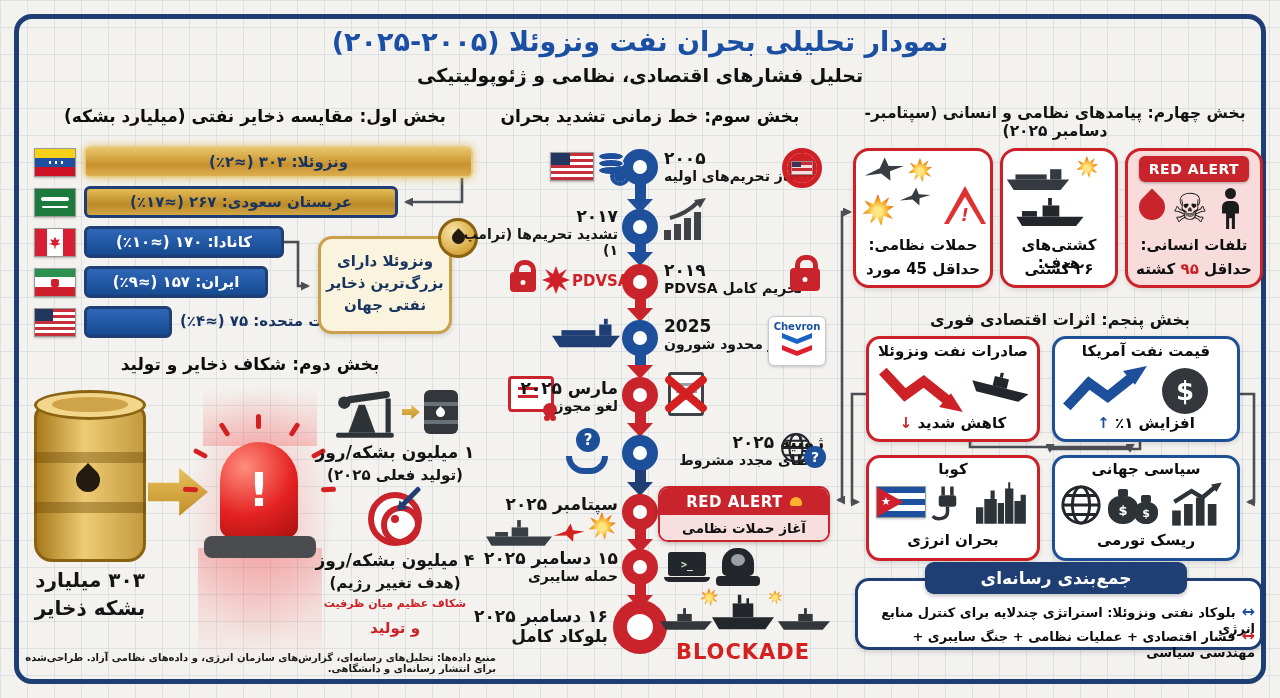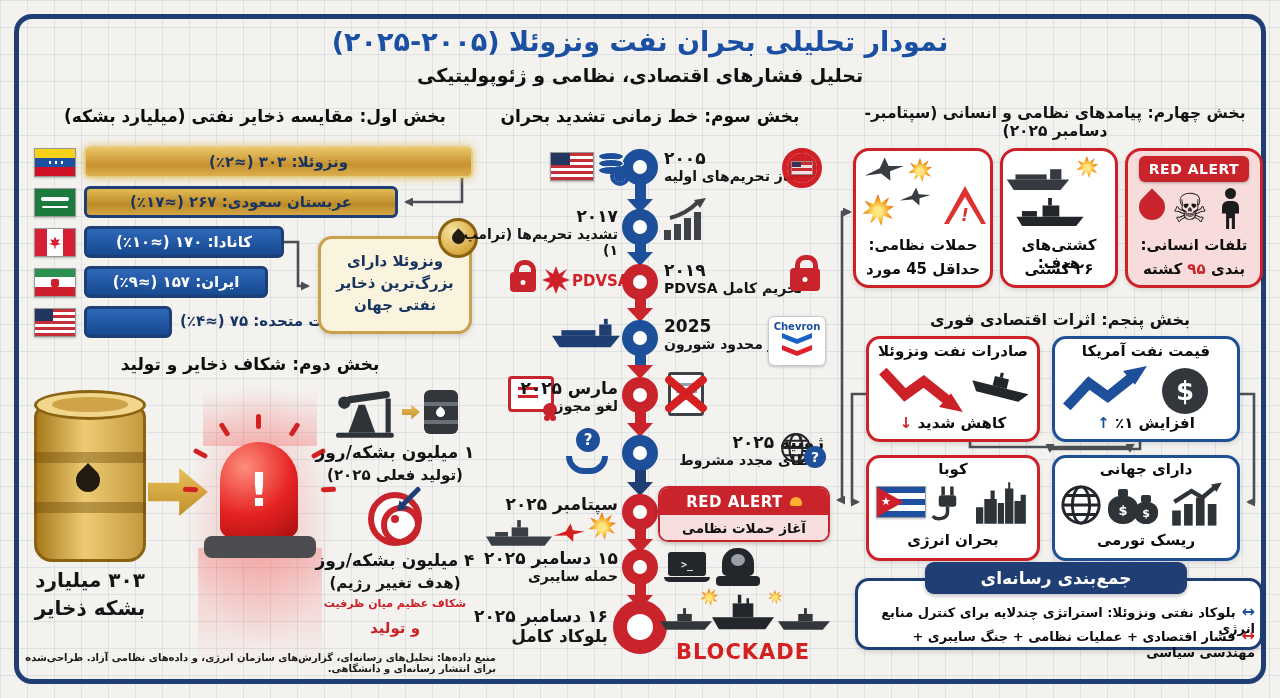--- a/index.html
+++ b/index.html
@@ -189,21 +189,21 @@
   <div class="bar blue rtl" style="left: 84px; top: 266px; width: 184px;">
     <span class="bar-lab-w">ایران: ۱۵۷ (≈۹٪)</span>
     </div>
 
   <div class="flag f-usa" style="left:34px;top:308px;width:42px;height:29px">
       <i></i>
     </div>
   <div class="bar blue" style="left: 84px; top: 306px; width: 88px;"></div>
   <div class="abs rtl bar-lab-navy" style="left:180px;top:312px;width:210px;text-align:left">ایالات متحده: ۷۵ (≈۴٪)</div>
 
-  <div class="callout rtl ctr" style="left:318px;top:236px;width:154px;height:98px">
+  <div class="callout rtl ctr" style="left:318px;top:236px;width:134px;height:98px">
     <div>ونزوئلا دارای</div>
     <div>بزرگ‌ترین ذخایر</div>
     <div>نفتی جهان</div>
   </div>
   <div class="gold-circ" style="left:438px;top:218px">
     <span class="oildrop" style="left:11px;top:10px"></span>
   </div>
 
   <div class="abs rtl ctr sec-h" style="left:110px;top:354px;width:280px">بخش دوم: شکاف ذخایر و تولید</div>
 
@@ -494,21 +494,21 @@
   <div class="bx-line rtl" style="left:1000px;top:236px;width:118px">کشتی‌های هدف:</div>
   <div class="bx-line rtl" style="left:1000px;top:260px;width:118px">۲۶ کشتی</div>
 
   <div class="box brd-red pink" style="left:1125px;top:148px;width:138px;height:140px"></div>
   <div class="ra-pill" style="left:1139px;top:156px;width:110px;height:26px">RED ALERT</div>
   <div class="drop" style="left:1139px;top:194px;width:26px;height:26px"></div>
   <div class="skull" style="left:1172px;top:188px">☠</div>
   <div class="person" style="left:1222px;top:188px"></div>
   <div class="bx-line rtl" style="left:1125px;top:236px;width:138px">تلفات انسانی:</div>
   <div class="bx-line rtl" style="left:1125px;top:260px;width:138px">
-    <span>بندی </span><span style="color:#cc2127">۹۵</span><span> کشته</span>
+    <span>حداقل </span><span style="color:#cc2127">۹۵</span><span> کشته</span>
   </div>
 
   <div class="abs rtl ctr b" style="left:880px;top:310px;width:360px;font-size:16px">بخش پنجم: اثرات اقتصادی فوری</div>
 
   <div class="box brd-red" style="left:866px;top:336px;width:174px;height:106px;border-radius:14px"></div>
   <div class="bx-line rtl" style="left:866px;top:342px;width:174px">صادرات نفت ونزوئلا</div>
   <svg class="abs" style="left:878px;top:366px" width="88" height="46" viewBox="0 0 100 54">
     <path d="M4 6 L30 34 L52 18 L82 42" stroke="#cc2127" stroke-width="12" fill="none"></path>
       <path d="M98 54 L70 48 L84 32 z" fill="#cc2127"></path>
   </svg>
@@ -543,21 +543,21 @@
     <path d="M15 2v10M25 2v10" stroke="#2e3338" stroke-width="4"></path>
       <rect x="10" y="12" width="20" height="13" rx="3" fill="#2e3338"></rect>
     <path d="M20 25v6c0 8-12 10-17 5" stroke="#2e3338" stroke-width="4" fill="none"></path>
   </svg>
   <svg class="abs" style="left:976px;top:480px" width="54" height="44" viewBox="0 0 52 42">
     <path fill="#2e3338" d="M0 42V26h7v16zM8 42V18h6v-8h4v8h2v24zM21 42V22h6v20zM28 42V8h3V2h2v6h3v34zM37 42V20h6v-6h5v28z"></path>
   </svg>
   <div class="bx-line rtl" style="left:866px;top:531px;width:174px">بحران انرژی</div>
 
   <div class="box brd-blue" style="left:1052px;top:455px;width:188px;height:106px;border-radius:14px"></div>
-  <div class="bx-line rtl" style="left:1052px;top:460px;width:188px">دارای جهانی</div>
+  <div class="bx-line rtl" style="left:1052px;top:460px;width:188px">سیاسی جهانی</div>
   <svg class="abs" style="left:1060px;top:484px" width="42" height="42" viewBox="0 0 44 44" fill="none" stroke="#23272c" stroke-width="3">
     <circle cx="22" cy="22" r="19"></circle>
       <ellipse cx="22" cy="22" rx="9" ry="19"></ellipse>
       <path d="M3 22h38M6 12h32M6 32h32"></path>
   </svg>
   <div class="bag" style="left:1108px;top:496px;width:30px;height:28px;font-size:13px">$</div>
   <div class="bag" style="left:1134px;top:502px;width:24px;height:22px;font-size:11px">$</div>
   <svg class="abs" style="left:1170px;top:482px" width="54" height="44" viewBox="0 0 50 40">
     <g fill="#2e3338">
         <rect x="2" y="26" width="8" height="14"></rect>

